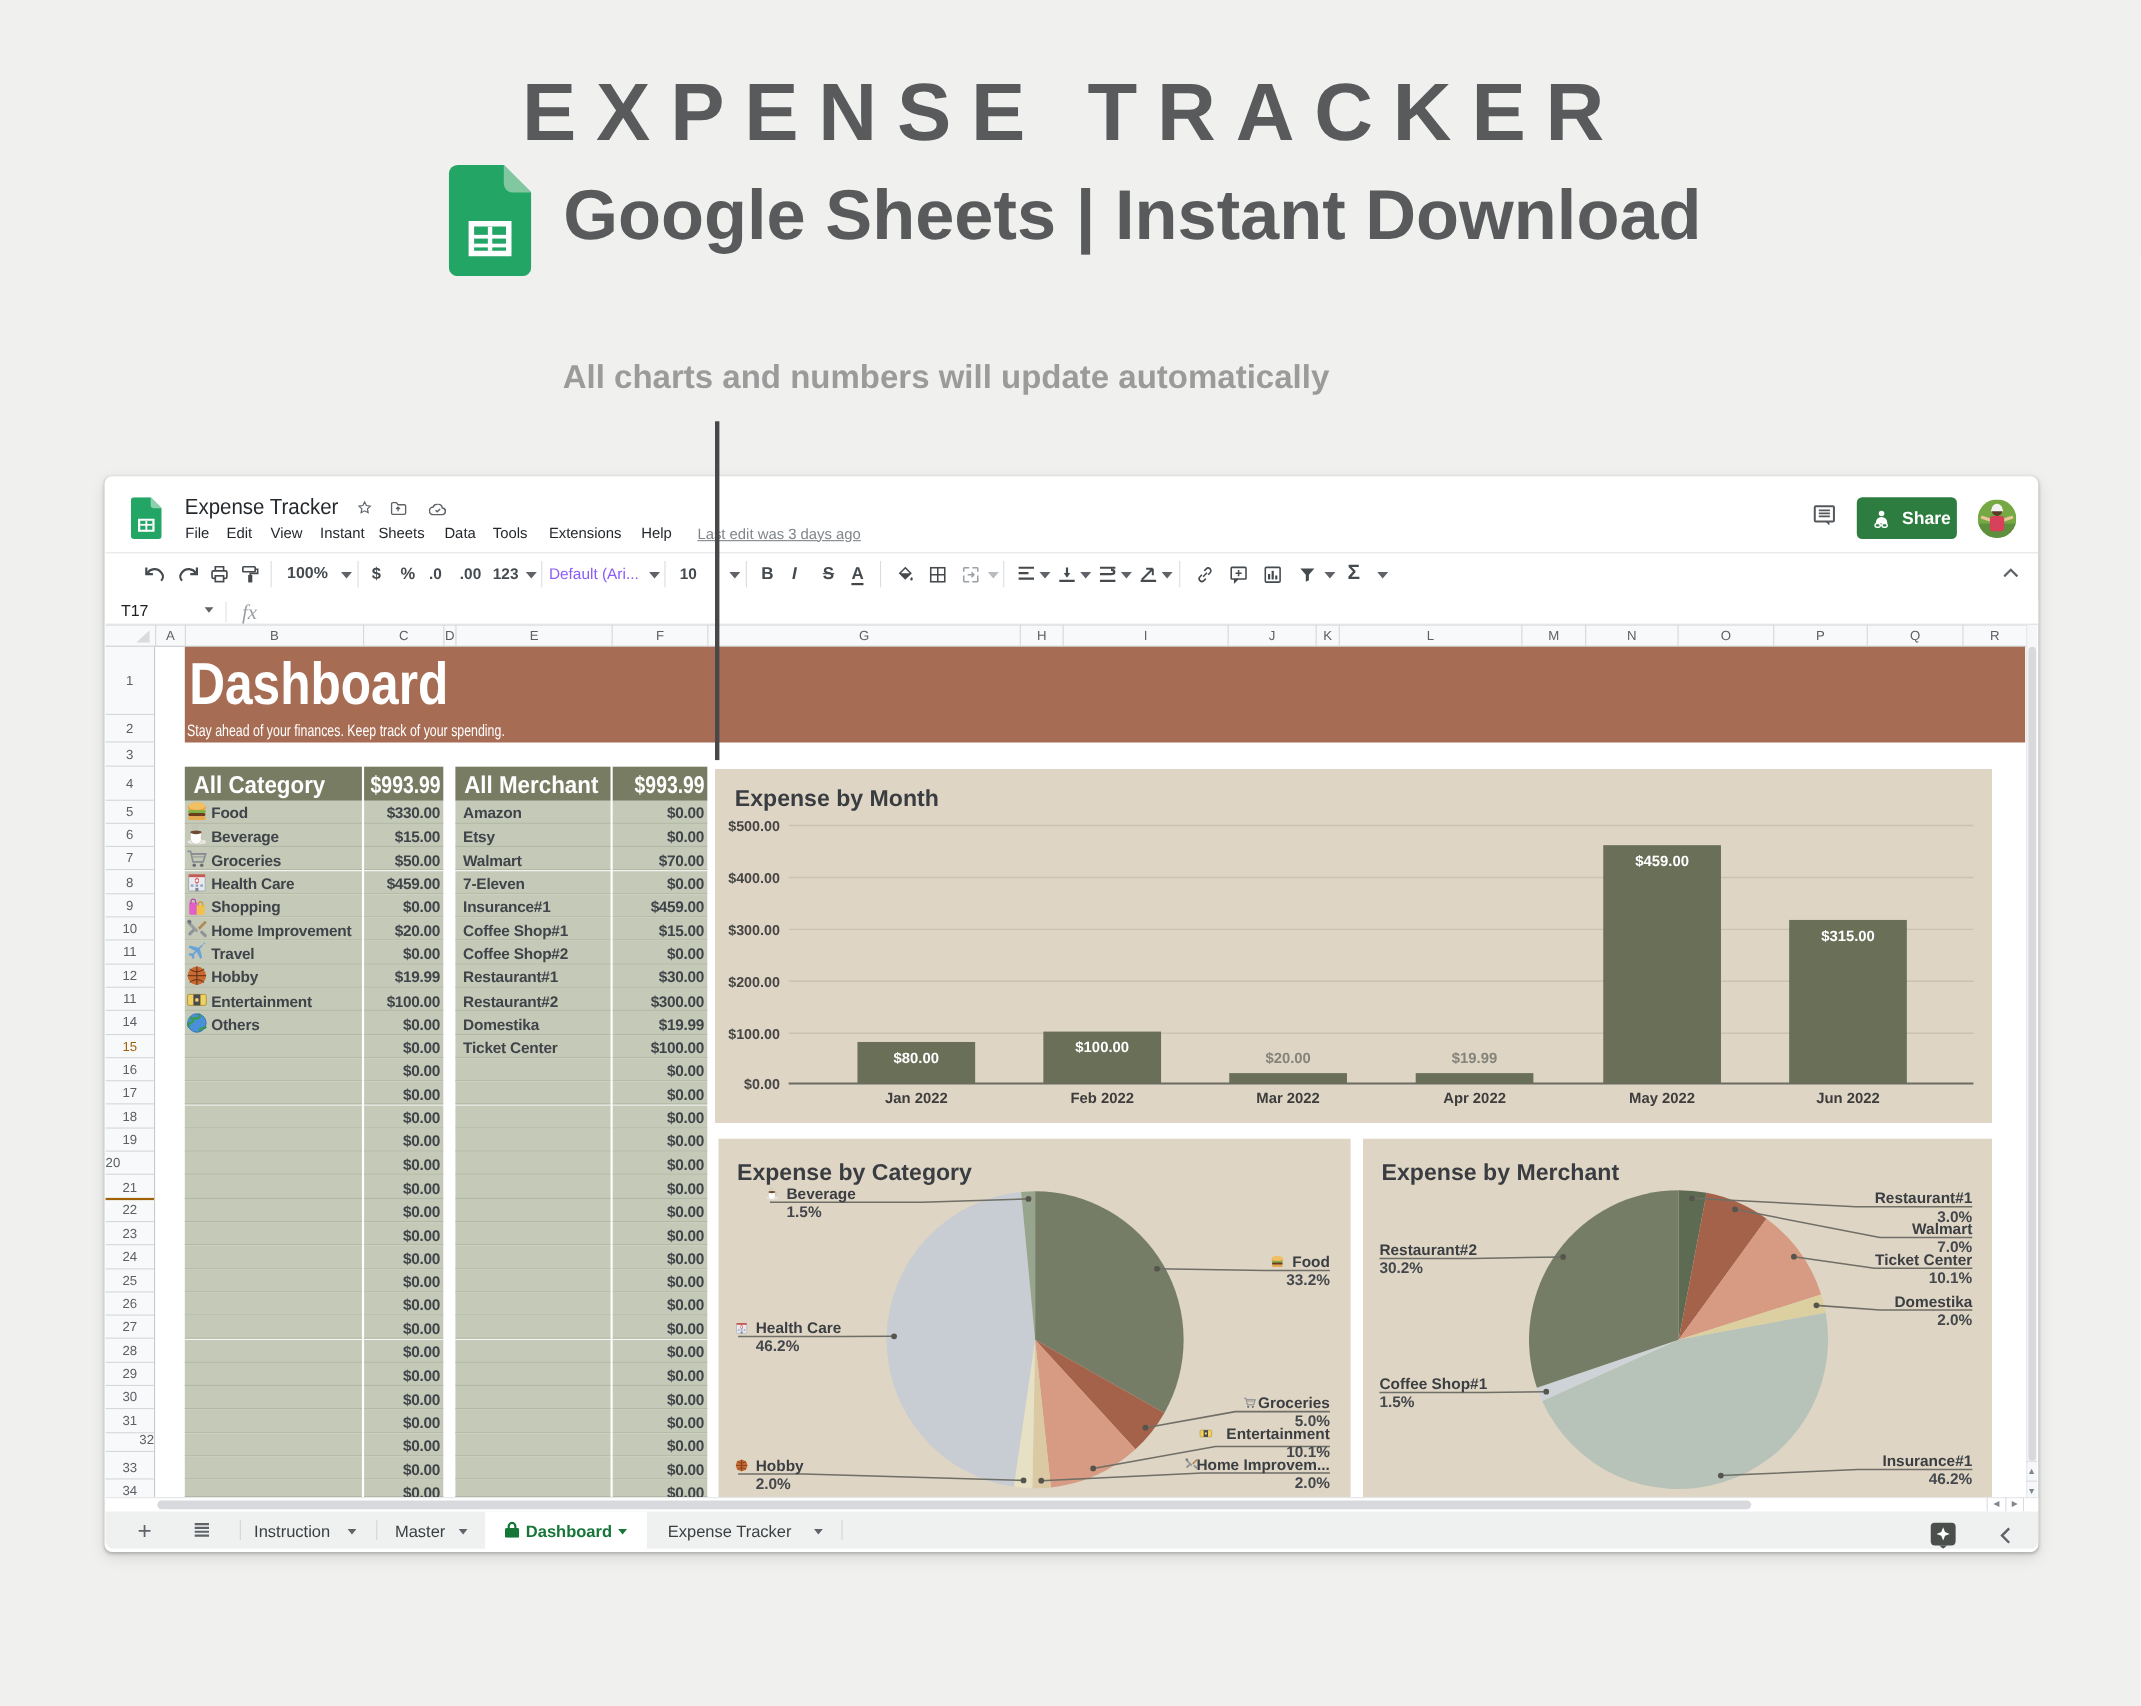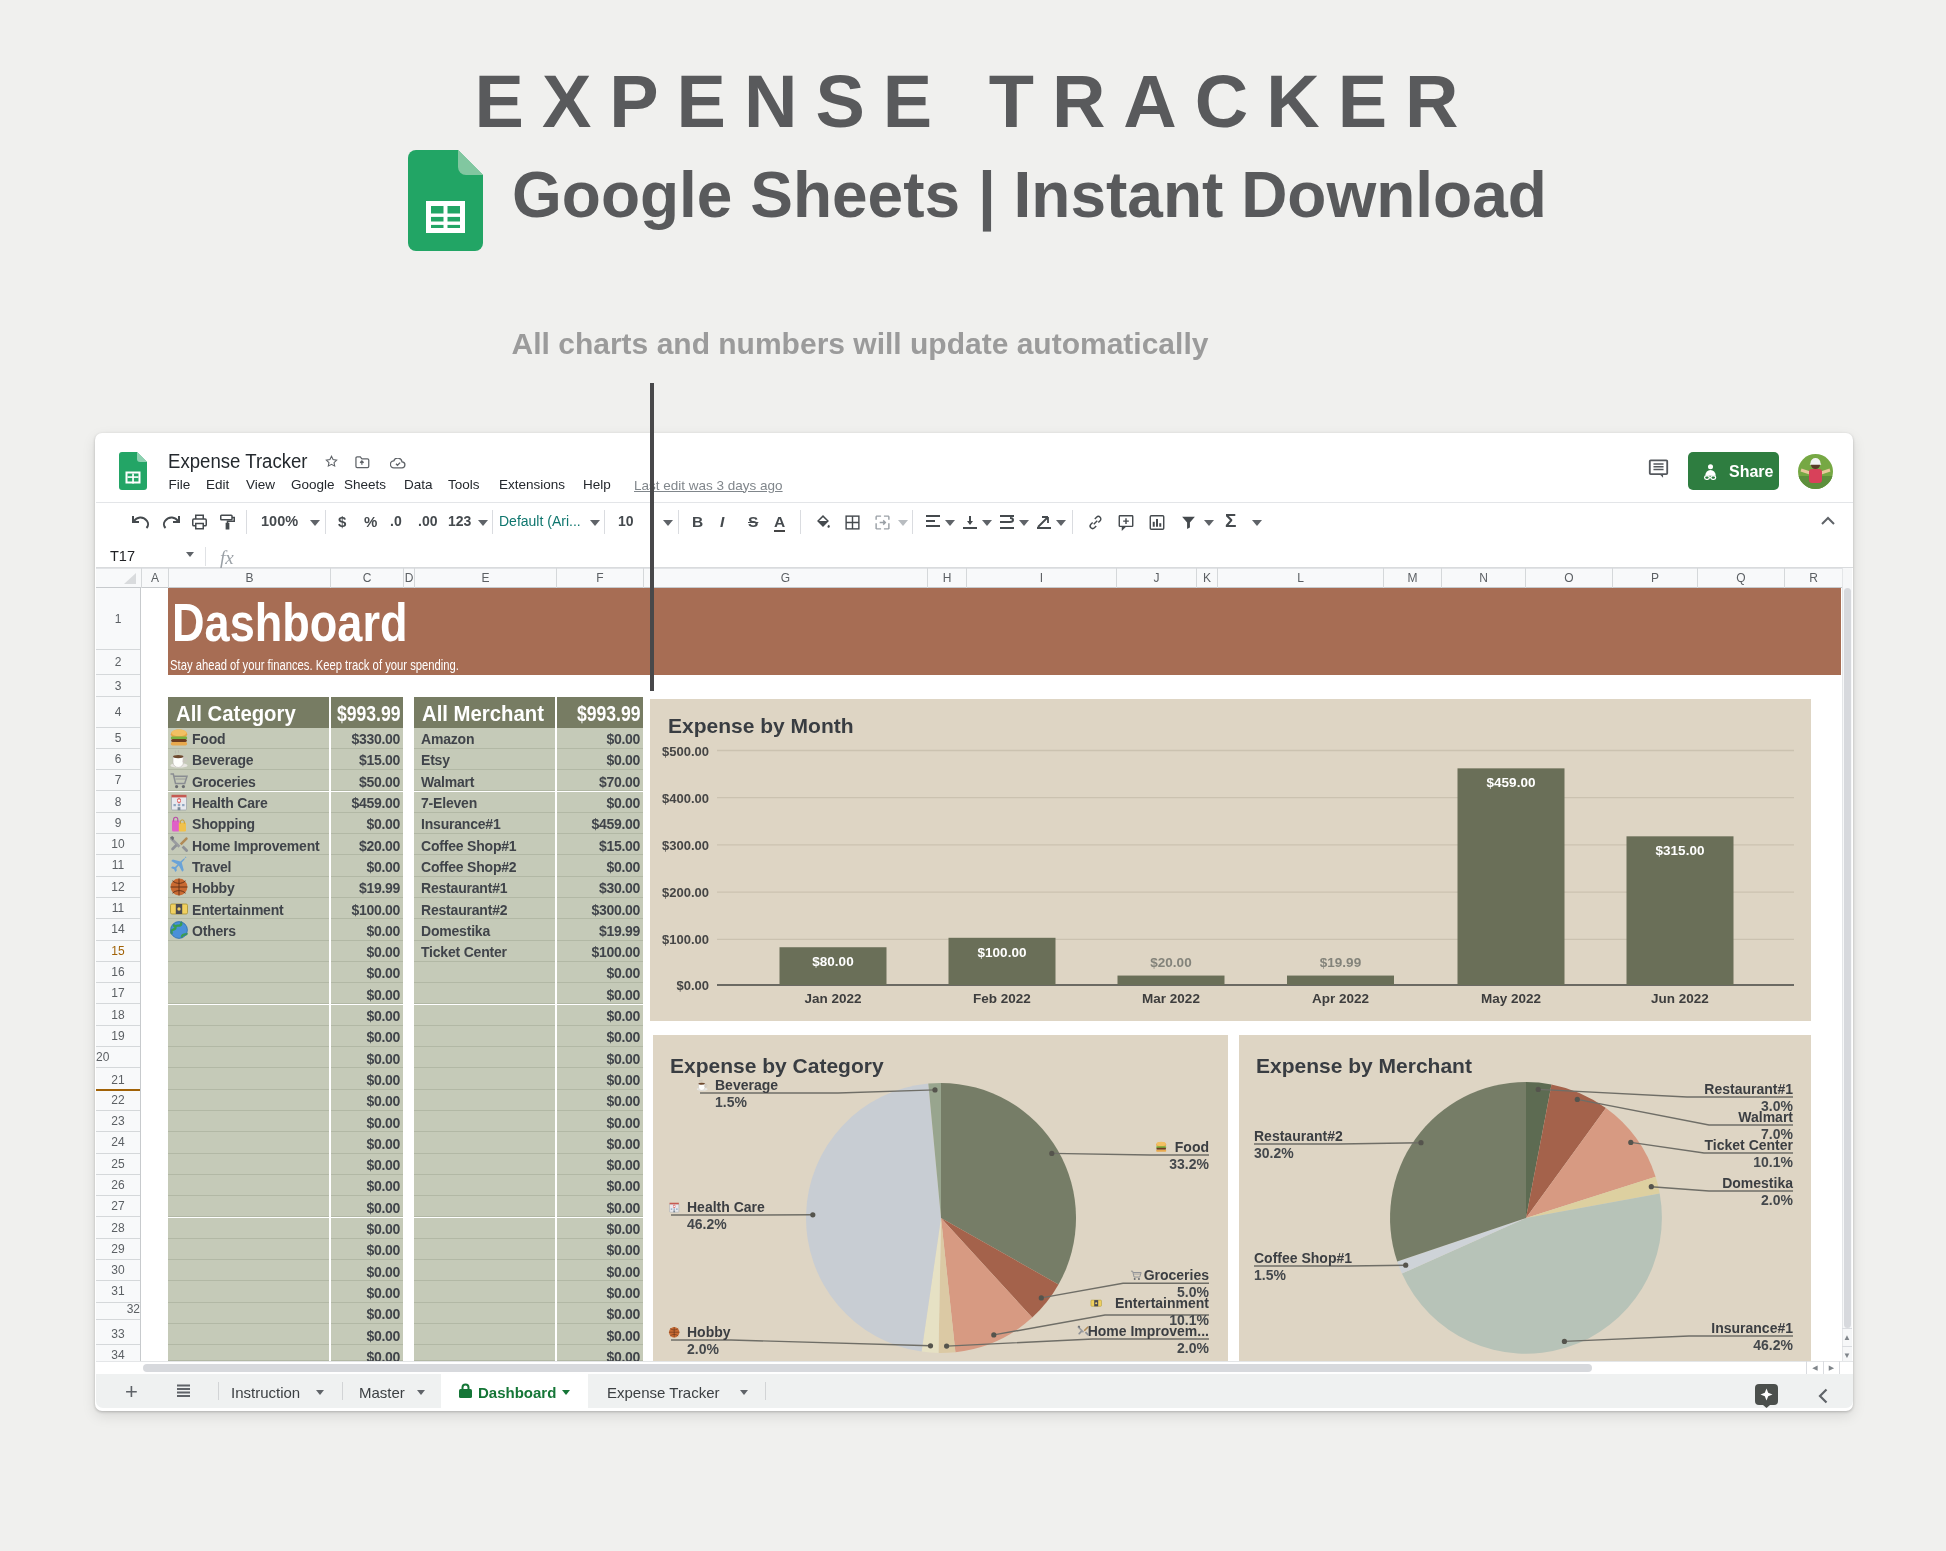--- a/index.html
+++ b/index.html
@@ -107,21 +107,21 @@
     <path d="M1.5 3.5a2 2 0 0 1 2-2h5l2.5 3h9a2 2 0 0 1 2 2v10a2 2 0 0 1-2 2h-16.5a2 2 0 0 1-2-2z"></path>
     <path d="M11 8v6M8.2 10.8L11 8l2.8 2.8"></path>
   </svg>
 <svg class="abs" style="left:390px;top:458px" width="16" height="11" viewBox="0 0 24 16" fill="none" stroke="#5f6368" stroke-width="2">
     <path d="M6 14.5h11.5a4.5 4.5 0 0 0 .6-9A6.5 6.5 0 0 0 5.6 4.1 5.2 5.2 0 0 0 6 14.5z"></path>
     <path d="M9 8.5l2.2 2.2 4-4"></path>
   </svg>
 <div class="abs" style="left:168.5px;top:477px;font-size:13.5px;color:#24282d">File</div>
 <div class="abs" style="left:206px;top:477px;font-size:13.5px;color:#24282d">Edit</div>
 <div class="abs" style="left:246px;top:477px;font-size:13.5px;color:#24282d">View</div>
-<div class="abs" style="left:291px;top:477px;font-size:13.5px;color:#24282d">Google</div>
+<div class="abs" style="left:291px;top:477px;font-size:13.5px;color:#24282d">Instant</div>
 <div class="abs" style="left:344px;top:477px;font-size:13.5px;color:#24282d">Sheets</div>
 <div class="abs" style="left:404px;top:477px;font-size:13.5px;color:#24282d">Data</div>
 <div class="abs" style="left:448px;top:477px;font-size:13.5px;color:#24282d">Tools</div>
 <div class="abs" style="left:499px;top:477px;font-size:13.5px;color:#24282d">Extensions</div>
 <div class="abs" style="left:583px;top:477px;font-size:13.5px;color:#24282d">Help</div>
 <div class="abs" style="left:634px;top:477.5px;font-size:13.5px;color:#80868b;text-decoration:underline">Last edit was 3 days ago</div>
 <svg class="abs" style="left:1647px;top:458px" width="23" height="22" viewBox="0 0 24 24" fill="none" stroke="#54585d" stroke-width="2">
     <rect x="2.5" y="2.5" width="19" height="15" rx="1"></rect>
     <path d="M6.5 6.5h11M6.5 9.5h11M6.5 12.5h11" stroke-width="1.8"></path>
     <path d="M13 17.5l4 4v-4z" fill="#54585d" stroke="none"></path>
@@ -175,21 +175,21 @@
 <div class="abs" style="left:261px;top:513px;font-size:14.5px;font-weight:bold;color:#454a4e;white-space:nowrap">100%</div>
 <div class="abs" style="left:310px;top:520px;width:0;height:0;border-left:5px solid transparent;border-right:5px solid transparent;border-top:6px solid #5f6368"></div>
 <div class="abs" style="left:325px;top:510px;width:1px;height:24px;background:#dadce0"></div>
 <div class="abs" style="left:338px;top:513px;font-size:15px;font-weight:bold;color:#454a4e;white-space:nowrap">$</div>
 <div class="abs" style="left:364px;top:513px;font-size:15px;font-weight:bold;color:#454a4e;white-space:nowrap">%</div>
 <div class="abs" style="left:390px;top:513px;font-size:14px;font-weight:bold;color:#454a4e;white-space:nowrap">.0</div>
 <div class="abs" style="left:418px;top:513px;font-size:14px;font-weight:bold;color:#454a4e;white-space:nowrap">.00</div>
 <div class="abs" style="left:448px;top:513px;font-size:14px;font-weight:bold;color:#454a4e;white-space:nowrap">123</div>
 <div class="abs" style="left:478px;top:520px;width:0;height:0;border-left:5px solid transparent;border-right:5px solid transparent;border-top:6px solid #5f6368"></div>
 <div class="abs" style="left:492px;top:510px;width:1px;height:24px;background:#dadce0"></div>
-<div class="abs" style="left:499px;top:513px;font-size:14px;font-weight:normal;color:#0f766e;white-space:nowrap">Default (Ari...</div>
+<div class="abs" style="left:499px;top:513px;font-size:14px;font-weight:normal;color:#8b5cf6;white-space:nowrap">Default (Ari...</div>
 <div class="abs" style="left:590px;top:520px;width:0;height:0;border-left:5px solid transparent;border-right:5px solid transparent;border-top:6px solid #5f6368"></div>
 <div class="abs" style="left:604px;top:510px;width:1px;height:24px;background:#dadce0"></div>
 <div class="abs" style="left:618px;top:513px;font-size:14px;font-weight:bold;color:#454a4e;white-space:nowrap">10</div>
 <div class="abs" style="left:663px;top:520px;width:0;height:0;border-left:5px solid transparent;border-right:5px solid transparent;border-top:6px solid #5f6368"></div>
 <div class="abs" style="left:678px;top:510px;width:1px;height:24px;background:#dadce0"></div>
 <div class="abs" style="left:692px;top:513px;font-size:15.5px;font-weight:bold;color:#454a4e;white-space:nowrap">B</div>
 <div class="abs" style="left:720px;top:513px;font-size:15.5px;font-weight:bold;color:#454a4e;white-space:nowrap"><i>I</i></div>
 <div class="abs" style="left:748px;top:513px;font-size:15.5px;font-weight:bold;color:#454a4e;white-space:nowrap"><s>S</s></div>
 <div class="abs" style="left:774px;top:513px;font-size:15.5px;font-weight:bold;color:#454a4e;white-space:nowrap"><span style="border-bottom:2.5px solid #444">A</span></div>
 <div class="abs" style="left:800px;top:510px;width:1px;height:24px;background:#dadce0"></div>

